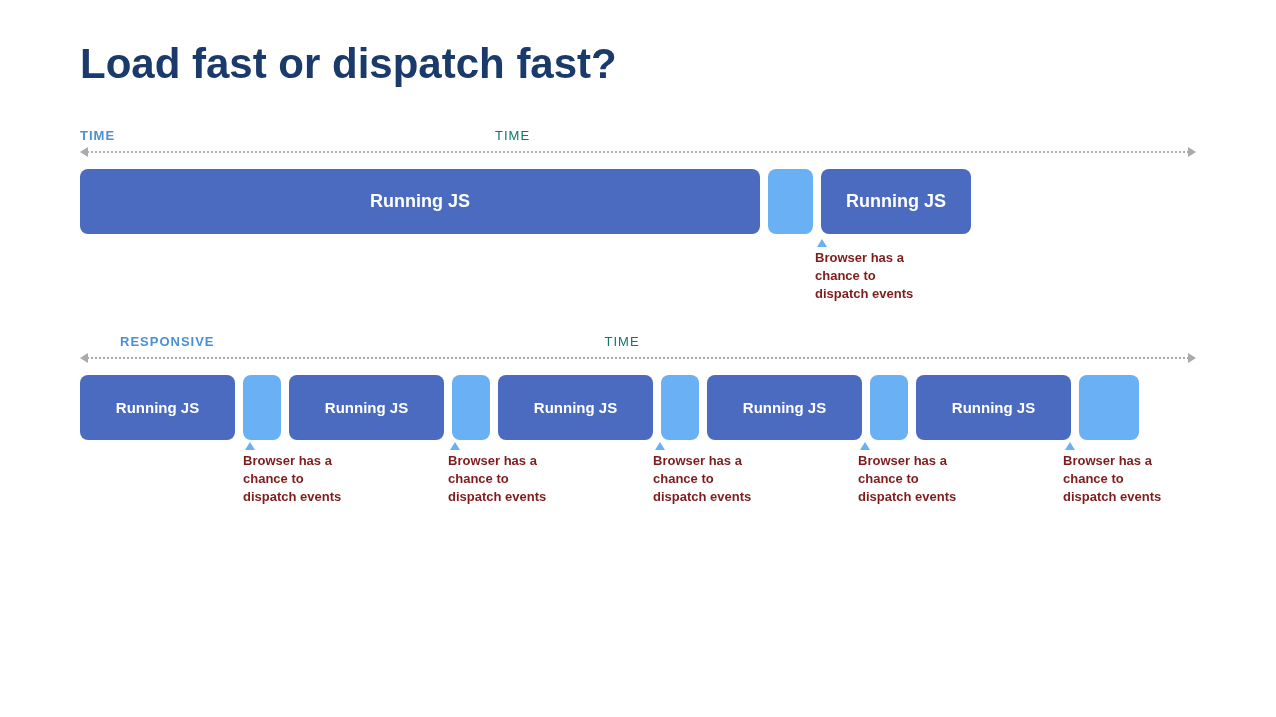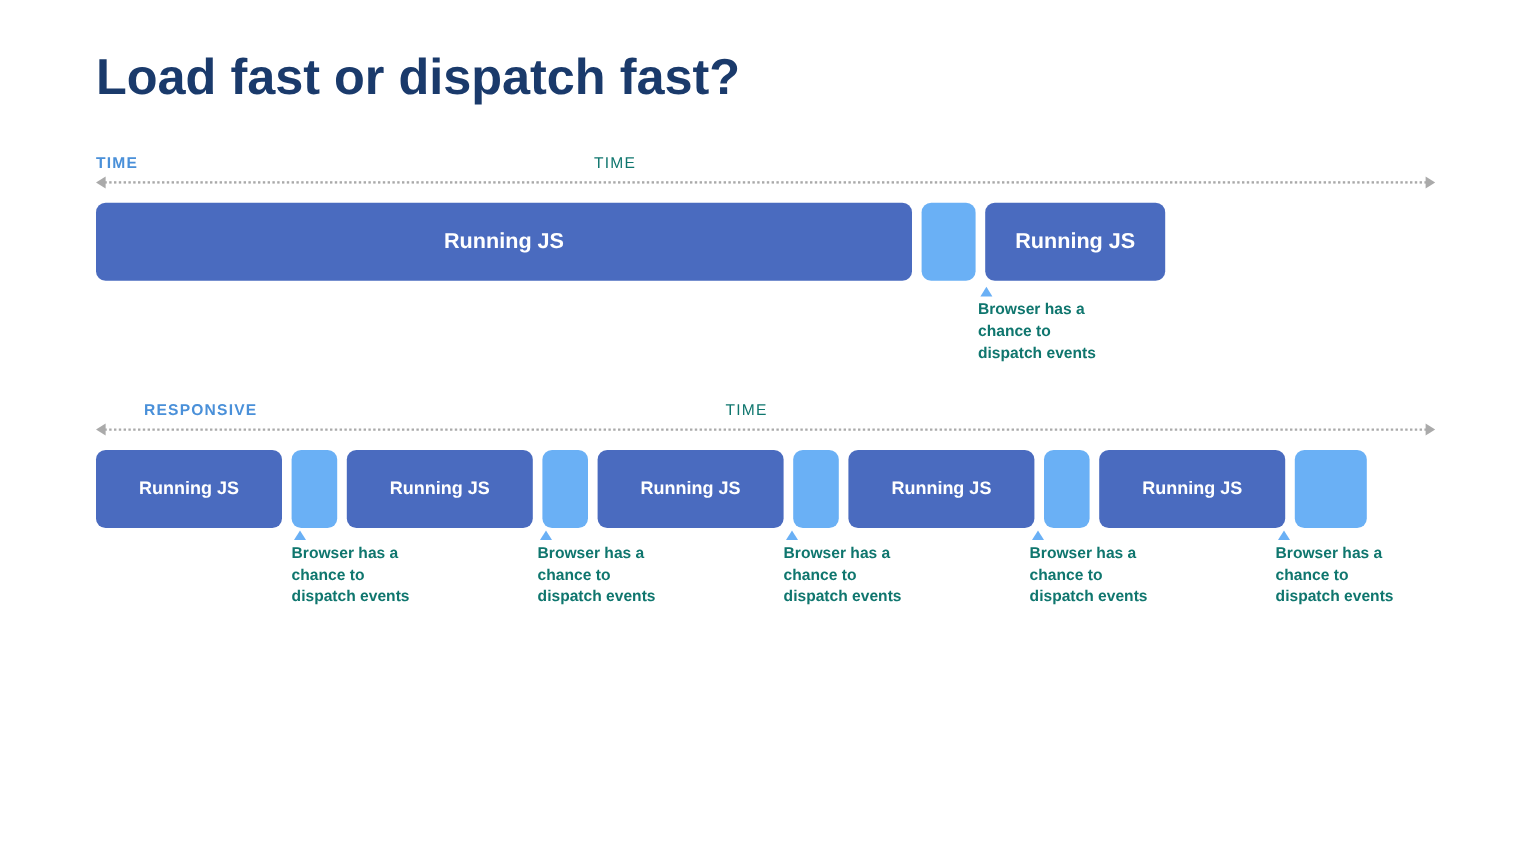--- a/index.html
+++ b/index.html
@@ -135,21 +135,21 @@
       border-left: 5px solid transparent;
       border-right: 5px solid transparent;
       border-bottom: 8px solid #6ab0f5;
       margin-left: 2px;
       margin-bottom: 2px;
     }
 
     .annotation-text {
       font-size: 13px;
       font-weight: 700;
-      color: #0f766e;
+      color: #7f1d1d;
       line-height: 1.4;
       white-space: nowrap;
     }
 
     .block-running-js-resp {
       background: #4a6bbf;
       color: white;
       font-size: 15px;
       font-weight: 700;
       border-radius: 8px;

